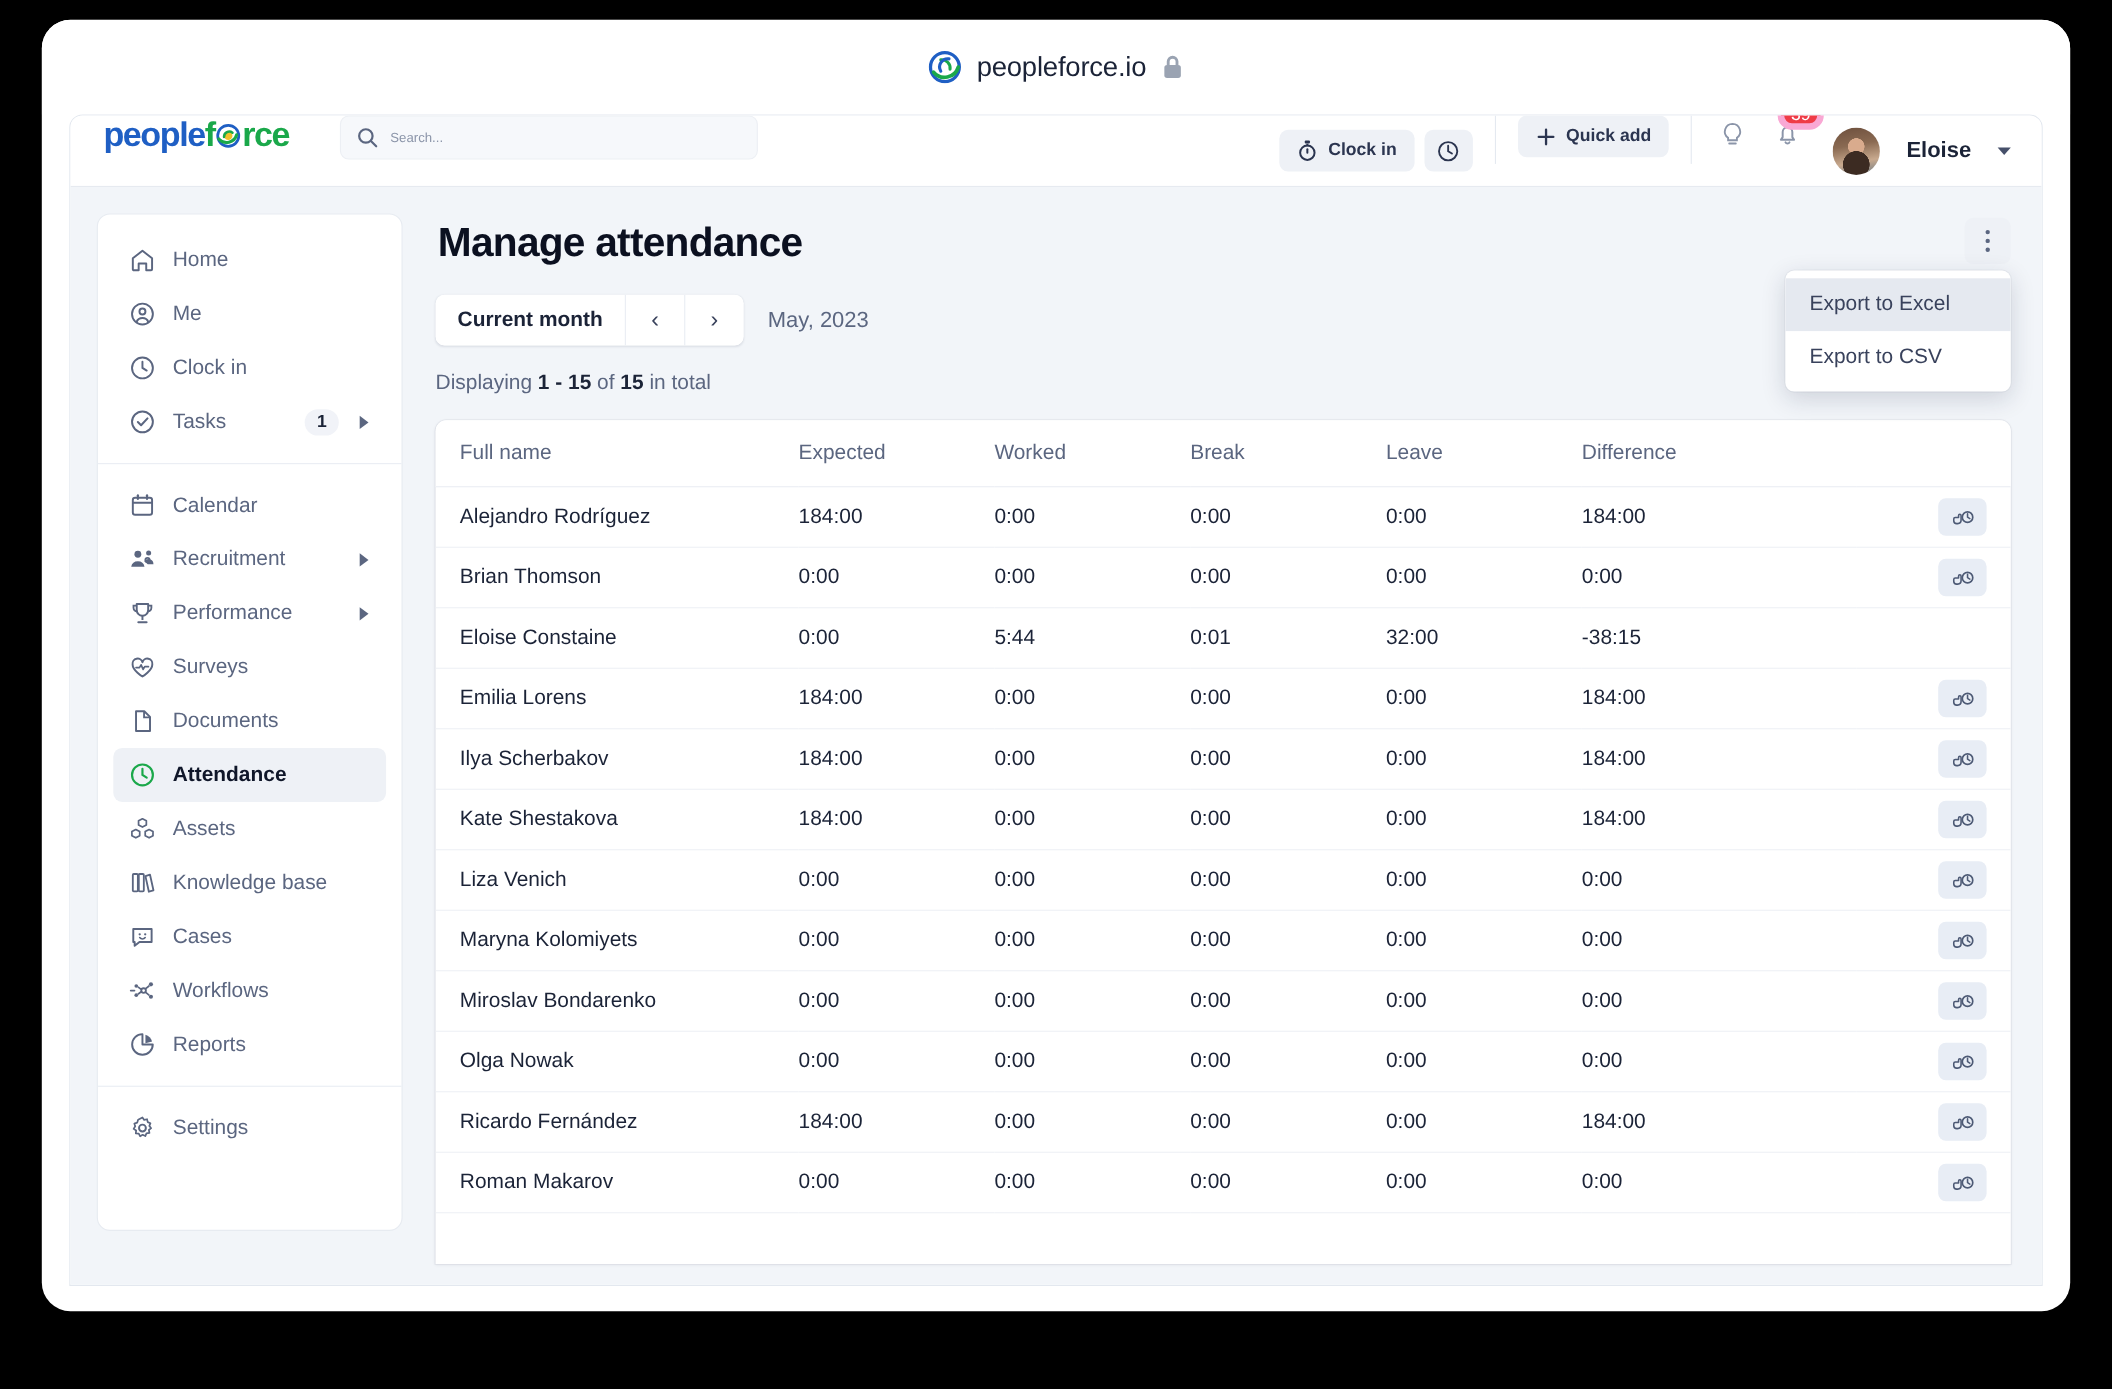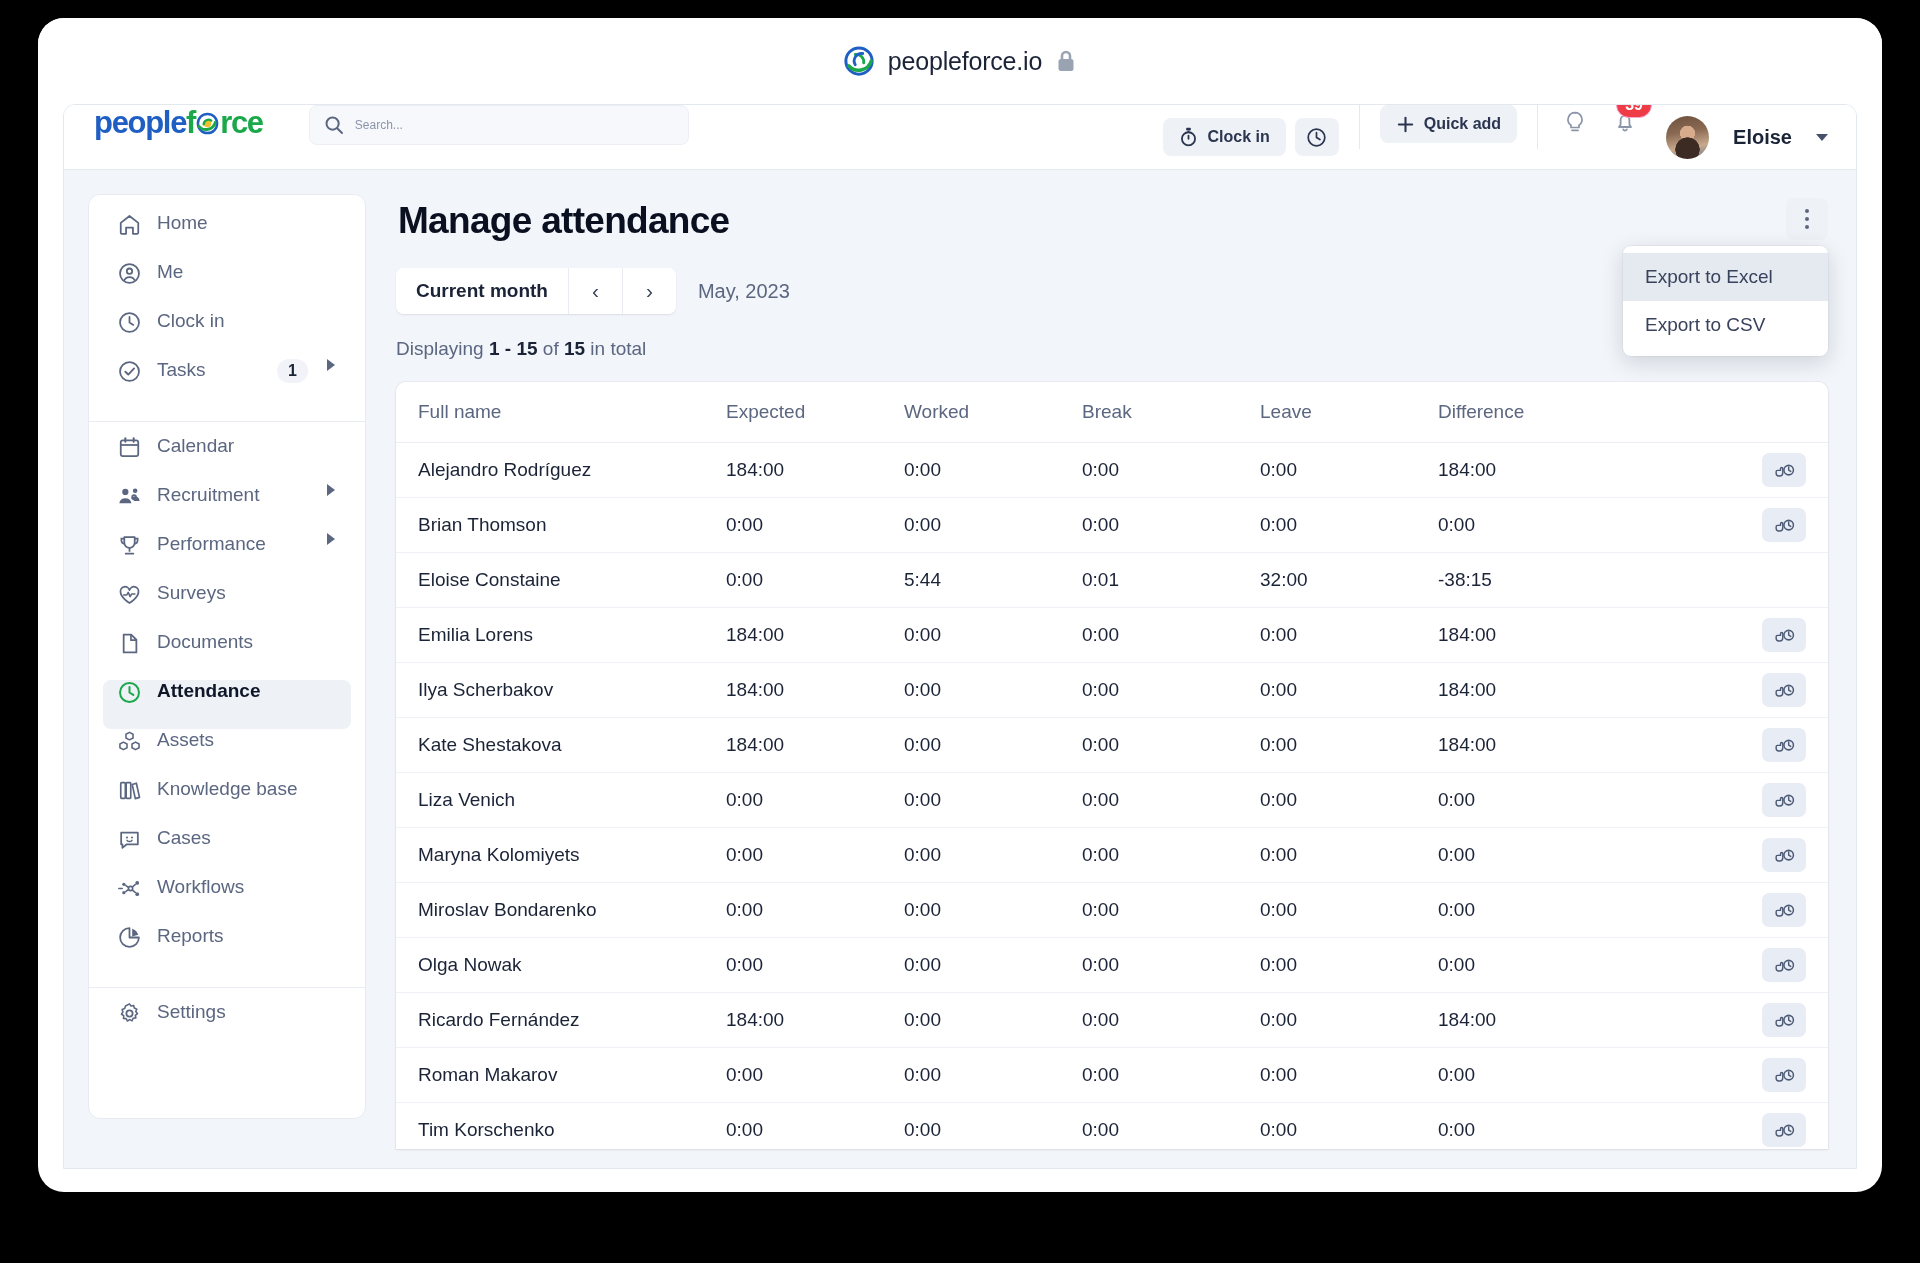--- a/index.html
+++ b/index.html
@@ -151,23 +151,23 @@
   .badge {
     position: absolute;
     top: -13px; left: 8px;
     min-width: 36px;
     height: 26px;
     padding: 0 6px;
     background: #ef3b46;
     color: #fff;
     border-radius: 13px;
     font-size: 16px;
-    font-weight: 700;
+    font-weight: 400;
     display: flex; align-items: center; justify-content: center;
-    border: 1px solid #f9a8d4;
+    border: 6px solid #f9a8d4;
   }
 
   .user-menu {
     display: flex; align-items: center; gap: 24px;
     margin-left: 24px; cursor: pointer;
   }
   .avatar {
     width: 43px; height: 43px; border-radius: 50%;
     background:
       radial-gradient(circle at 50% 78%, #3c2b22 0 30%, transparent 31%),
@@ -199,21 +199,21 @@
     border: 1px solid #e7ebf1;
     border-radius: 12px;
     padding: 14px 0;
     height: 925px;
   }
   .side-group { padding: 3px 14px; }
   .side-sep { height: 1px; background: #e9edf3; margin: 10px 0; }
 
   .side-item {
     display: flex;
-    align-items: flex-start;
+    align-items: center;
     gap: 15px;
     height: 49px;
     padding: 0 14px;
     border-radius: 8px;
     cursor: pointer;
     color: #5b6680;
     font-size: 19px;
   }
   .side-item .side-label { flex: 1; white-space: nowrap; }
   .side-item.active {
@@ -946,39 +946,20 @@
                         <span>
                           <svg width="21" height="19" viewBox="0 0 22 20">
                             <circle cx="15.4" cy="9.6" r="5" fill="none" stroke="#4d5a75" stroke-width="1.6"></circle>
                             <path d="M15.4 6.4v3.2l2.2 1.4" fill="none" stroke="#4d5a75" stroke-width="1.5" stroke-linecap="round"></path>
                             <path d="M2.2 11.4c0-1 .7-1.5 1.4-1.5h3.2V8.2c0-.8.5-1.4 1.2-1.4s1.2.6 1.2 1.4v4.2c0 2-1.2 3.4-3.2 3.4H5c-1.6 0-2.8-1.2-2.8-2.8z" fill="none" stroke="#4d5a75" stroke-width="1.5" stroke-linejoin="round"></path>
                           </svg>
                         </span>
                       </button>
                     </td>
                   </tr>
-                  <tr>
-                    <td>Tim Korschenko</td>
-                    <td>0:00</td>
-                    <td>0:00</td>
-                    <td>0:00</td>
-                    <td>0:00</td>
-                    <td>0:00</td>
-                    <td>
-                      <button class="row-action-btn">
-                        <span>
-                          <svg width="21" height="19" viewBox="0 0 22 20">
-                            <circle cx="15.4" cy="9.6" r="5" fill="none" stroke="#4d5a75" stroke-width="1.6"></circle>
-                            <path d="M15.4 6.4v3.2l2.2 1.4" fill="none" stroke="#4d5a75" stroke-width="1.5" stroke-linecap="round"></path>
-                            <path d="M2.2 11.4c0-1 .7-1.5 1.4-1.5h3.2V8.2c0-.8.5-1.4 1.2-1.4s1.2.6 1.2 1.4v4.2c0 2-1.2 3.4-3.2 3.4H5c-1.6 0-2.8-1.2-2.8-2.8z" fill="none" stroke="#4d5a75" stroke-width="1.5" stroke-linejoin="round"></path>
-                          </svg>
-                        </span>
-                      </button>
-                    </td>
-                  </tr>
                 </tbody>
             </table>
           </div>
 
         </section>
       </div>
     </div>
   </div>
 </div>
 

